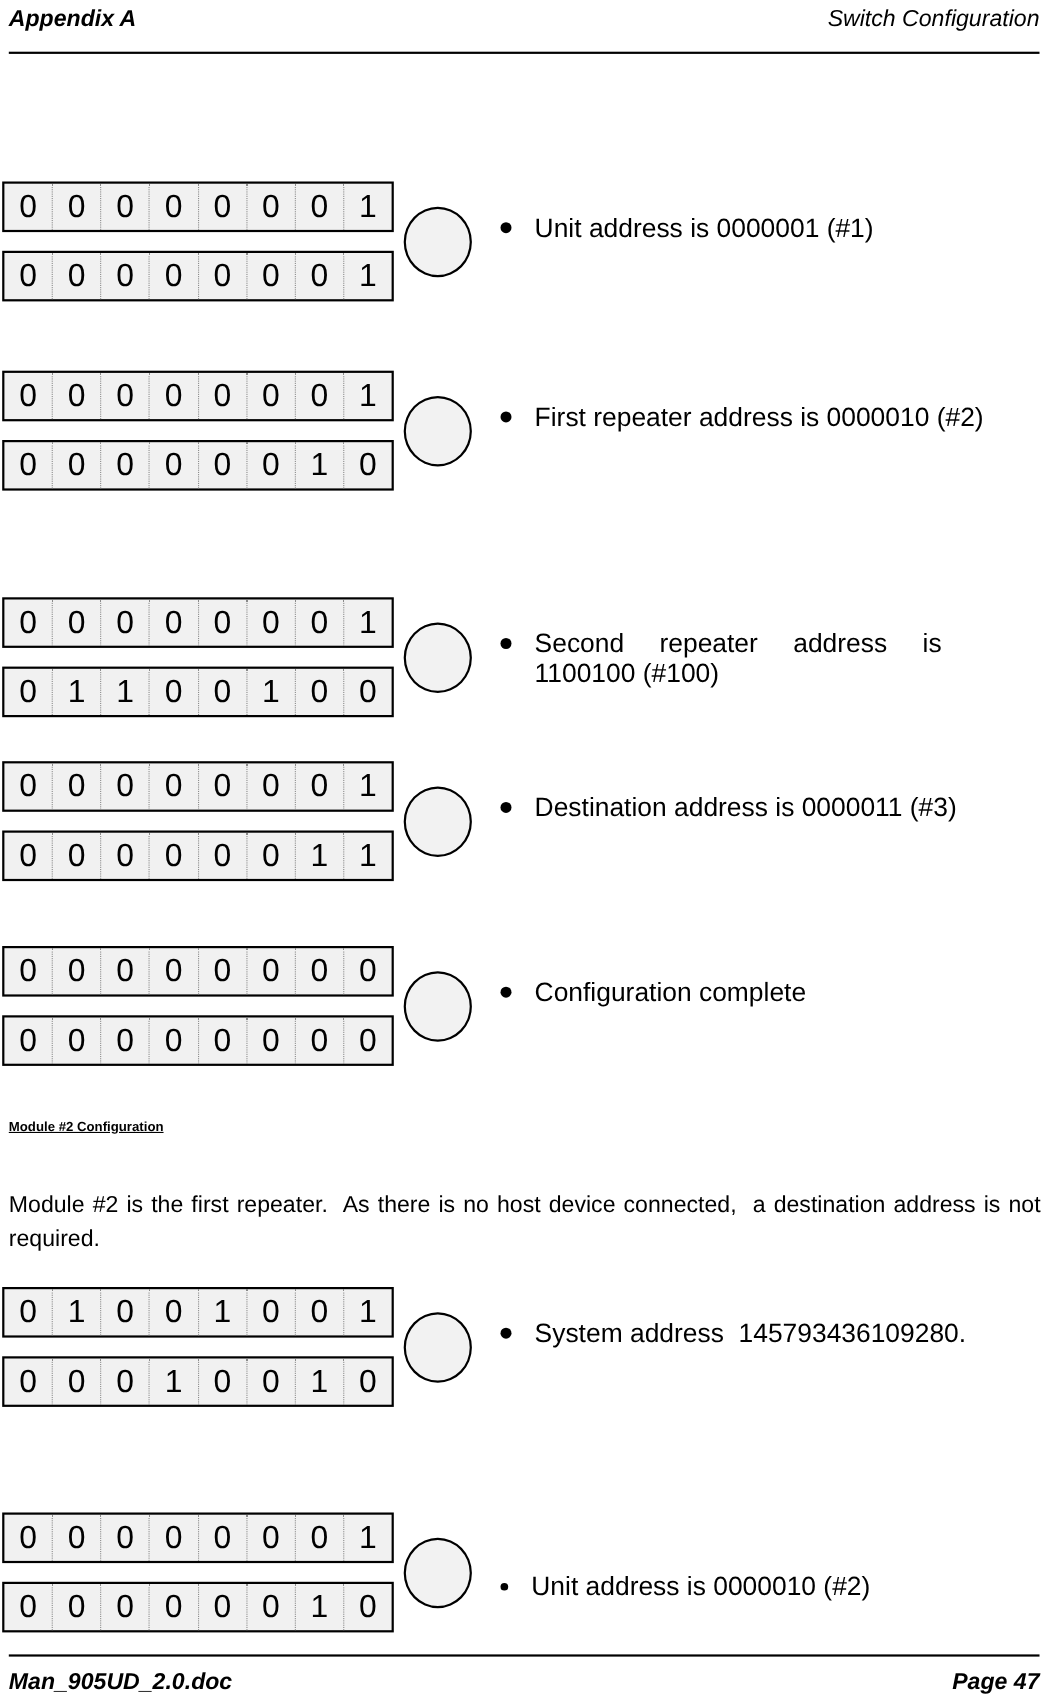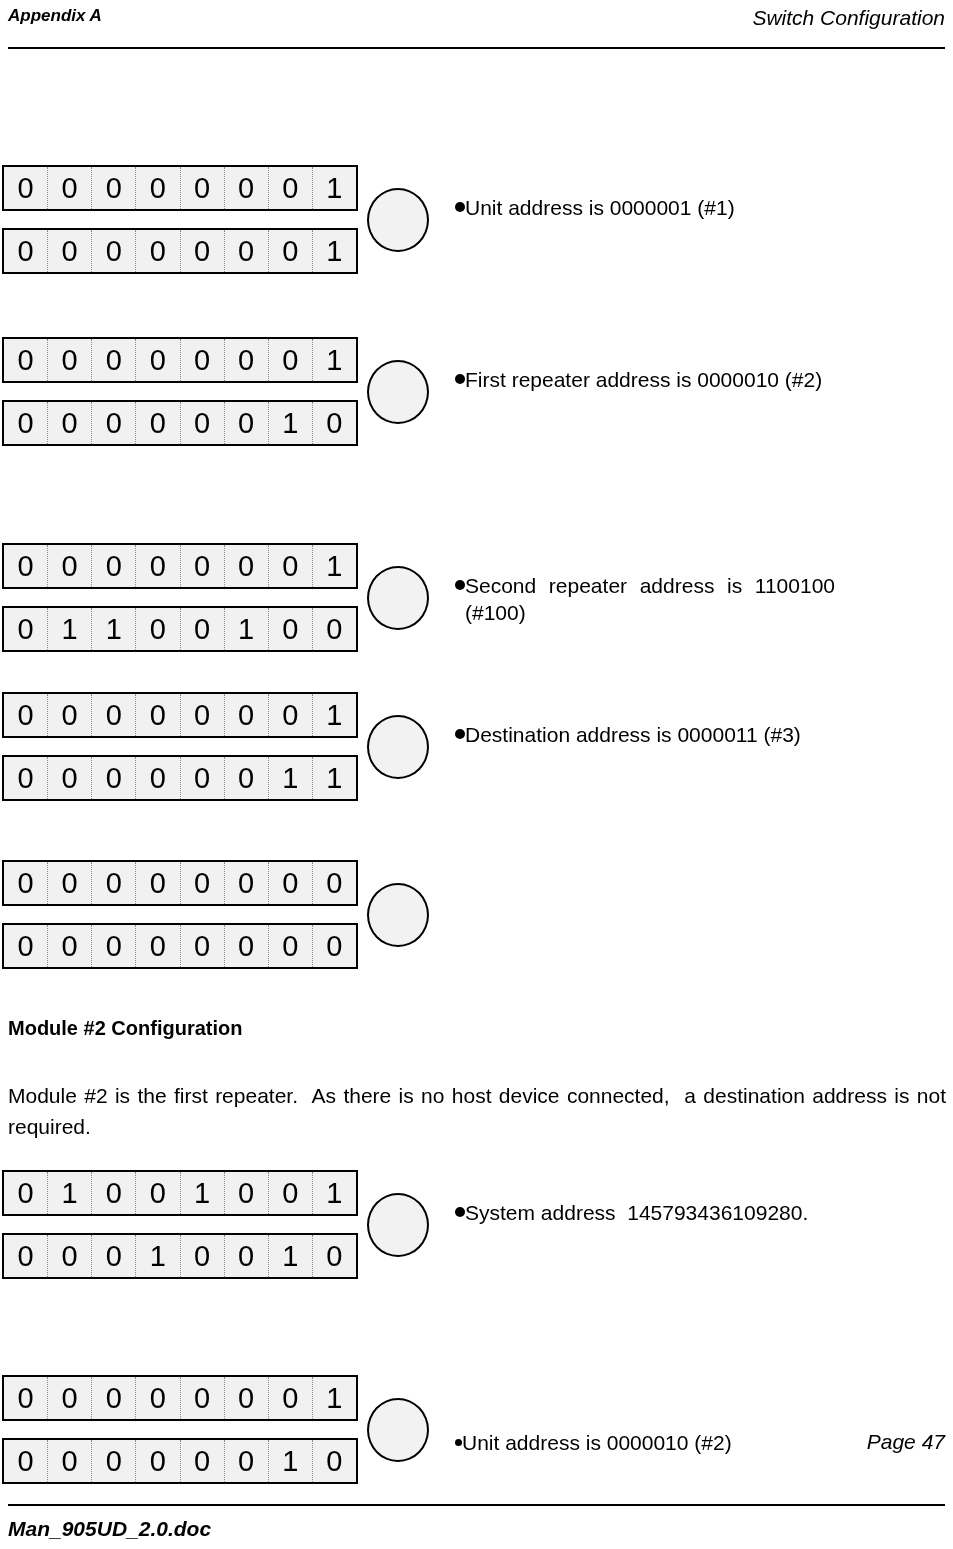--- a/index.html
+++ b/index.html
@@ -7,26 +7,26 @@
     position: relative;
     width: 953px;
     height: 1549px;
     background: var(--page-bg, #ffffff);
     font-family: "Liberation Sans", sans-serif;
     color: #000;
     overflow: hidden;
   }
 
   
-  .hdr-left  { position: absolute; left: 8px;  top: 6px;  font-size: 17px; font-weight: bold; font-style: italic; text-align: center; }
+  .hdr-left  { position: absolute; left: 8px;  top: 6px;  font-size: 21px; font-weight: bold; font-style: italic; text-align: center; }
   .hdr-right { position: absolute; right: 8px; top: 6px;  font-size: 21px; font-weight: normal; font-style: italic; }
   .header-rule { position: absolute; left: 8px; right: 8px; top: 47px;   border-top: 2px solid #000; }
   .footer-rule { position: absolute; left: 8px; right: 8px; top: 1504px; border-top: 2px solid #000; }
   .ftr-left  { position: absolute; left: 8px;  top: 1517px; font-size: 21px; font-weight: bold; font-style: italic; text-align: right; }
-  .ftr-right { position: absolute; right: 8px; top: 1430px; font-size: 21px; font-weight: normal; font-style: italic; }
+  .ftr-right { position: absolute; right: 8px; top: 1517px; font-size: 21px; font-weight: bold; font-style: italic; }
 
   
   .pair { position: absolute; left: 0; width: 953px; height: 109px; }
   .pair-1 { top: 165px; }
   .pair-2 { top: 337px; }
   .pair-3 { top: 543px; }
   .pair-4 { top: 692px; }
   .pair-5 { top: 860px; }
   .pair-6 { top: 1170px; }
   .pair-7 { top: 1375px; }
@@ -54,26 +54,26 @@
     width: 58px; height: 60px;
     background: var(--circle-bg, #f2f2f2);
     border: 2px solid #000;
     border-radius: 50%;
   }
 
   .bullet { position: absolute; left: 455px; top: 29px; display: flex; align-items: flex-start; }
   .bullet-low { top: 54px; }
   .dot { width: 10px; height: 10px; border-radius: 50%; background: #000; margin-top: 8px; flex: none; }
   .dot-small { width: 7px; height: 7px; margin-top: 10px; }
-  .bullet-text { font-size: 21px; line-height: 27px; }
+  .bullet-text { margin-left: 21px; font-size: 24px; line-height: 27px; }
   .pre { white-space: pre; }
   .bullet-wrap .bullet-text { width: 370px; text-align: justify; white-space: normal; }
 
   
-  .module-heading { position: absolute; left: 8px; top: 1017px; font-size: 20px; font-weight: bold; }
+  .module-heading { position: absolute; left: 8px; top: 1017px; font-size: 12px; font-weight: bold; text-decoration: underline; }
   .paragraph {
     position: absolute; left: 8px; top: 1080px; width: 938px;
     font-size: 21px; line-height: 31px; text-align: justify; white-space: pre-wrap;
   }
 </style>
 </head>
 <body>
 
 <div class="page" style="--page-bg: #ffffff; --cell-bg: #f1f1f1; --circle-bg: #f2f2f2;">
 
@@ -205,20 +205,24 @@
           <div class="bit-cell">0</div>
           <div class="bit-cell">0</div>
           <div class="bit-cell">0</div>
           <div class="bit-cell">0</div>
           <div class="bit-cell">0</div>
           <div class="bit-cell">0</div>
           <div class="bit-cell">0</div>
           <div class="bit-cell">0</div>
         </div>
         <div class="circle"></div>
+        <div class="bullet">
+          <span class="dot"></span>
+          <span class="bullet-text pre">Configuration complete</span>
+        </div>
       </div>
       <div class="pair pair-6">
         <div class="bit-row r1">
           <div class="bit-cell">0</div>
           <div class="bit-cell">1</div>
           <div class="bit-cell">0</div>
           <div class="bit-cell">0</div>
           <div class="bit-cell">1</div>
           <div class="bit-cell">0</div>
           <div class="bit-cell">0</div>

